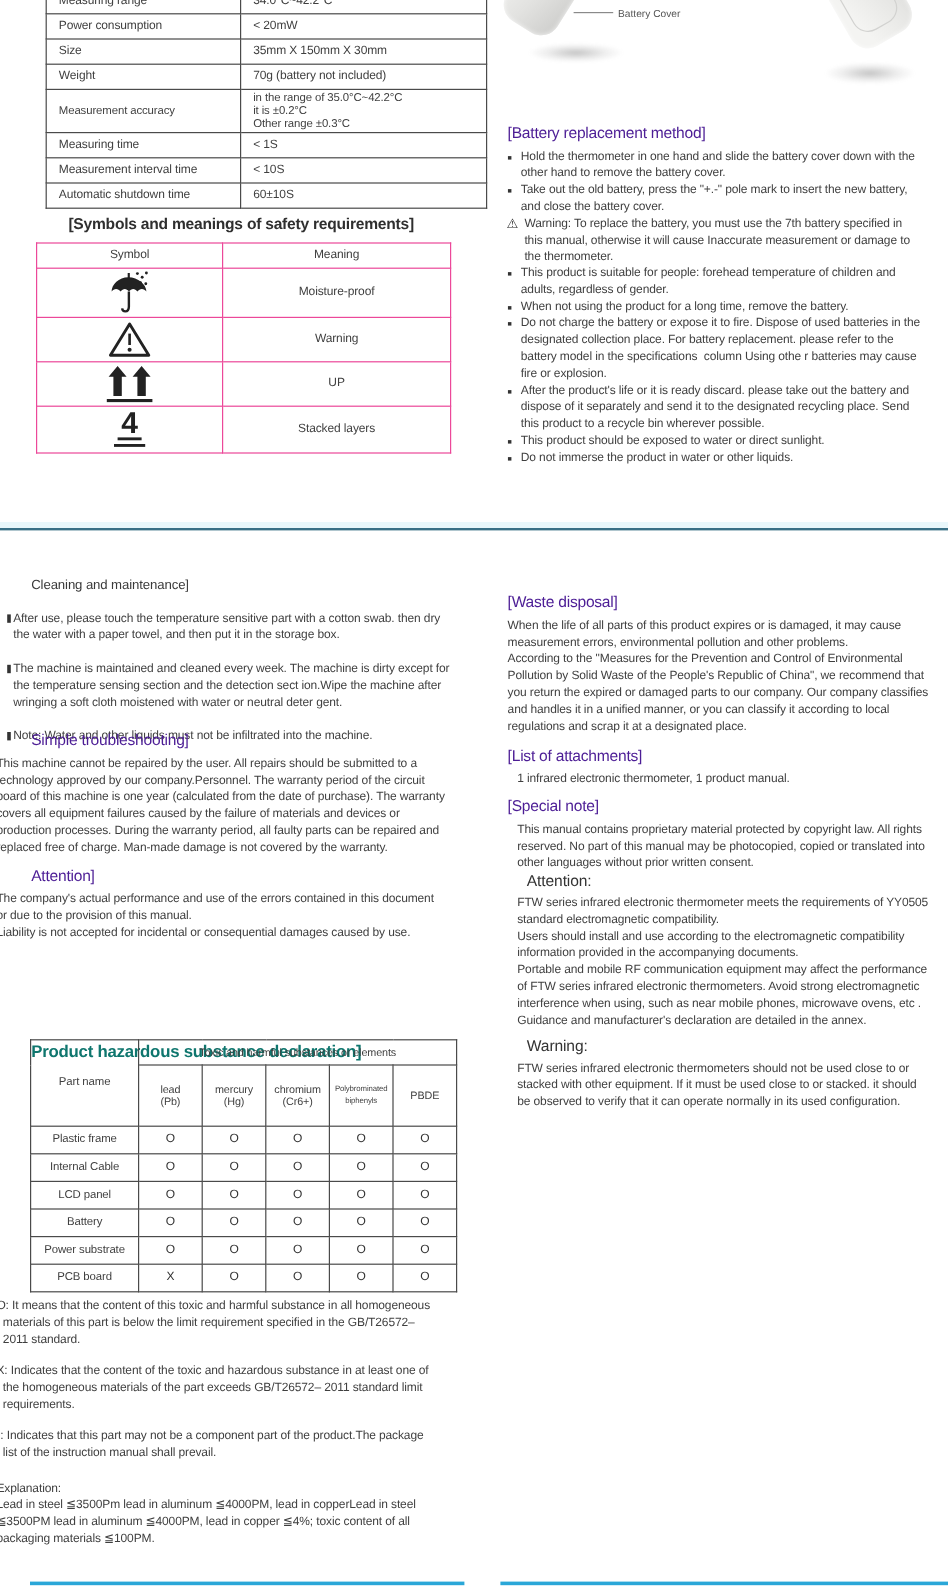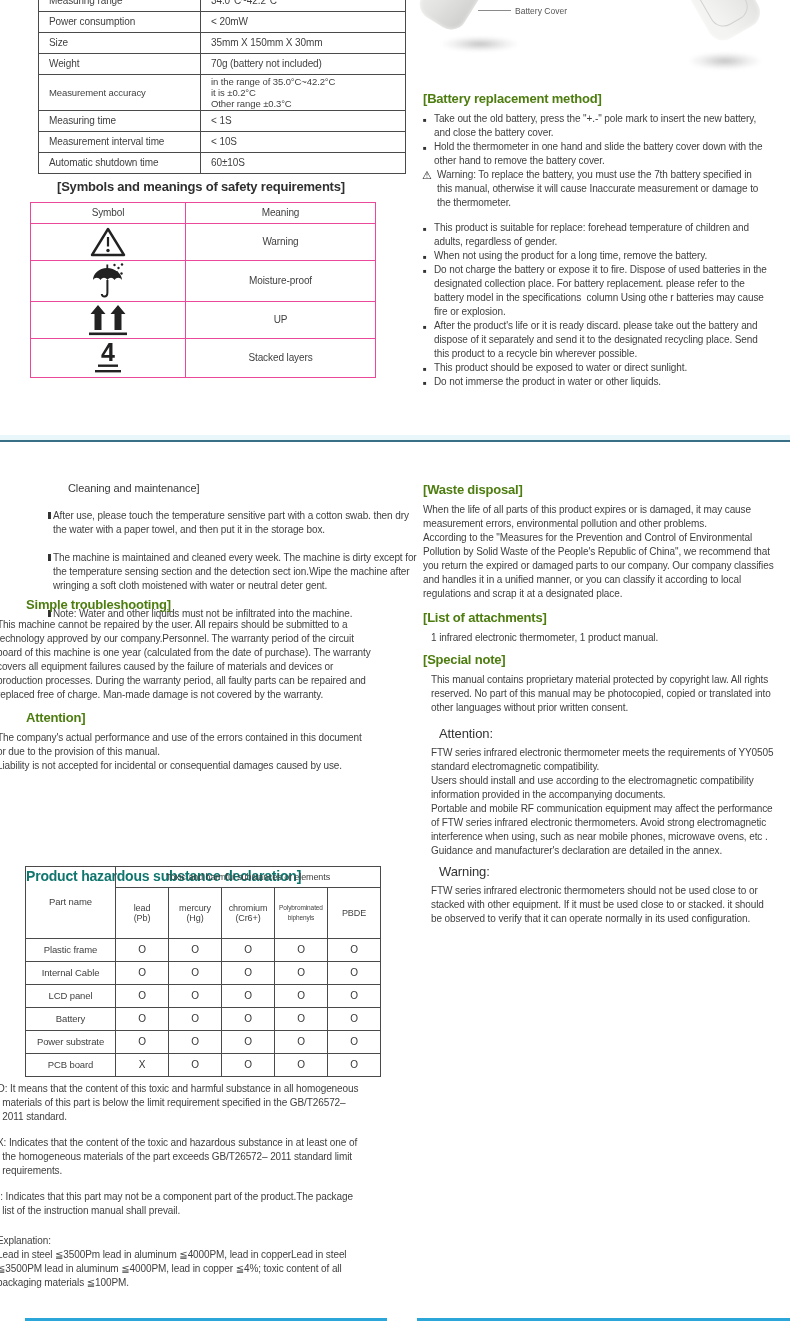--- a/index.html
+++ b/index.html
@@ -5,21 +5,21 @@
   html,body{margin:0;padding:0;background:#ffffff;}
   .page{
     position:relative; width:790px; height:1328px; overflow:hidden;
     background:#ffffff; font-family:"Liberation Sans",sans-serif;
     color:#3f3f3f; font-size:10px; line-height:14px; letter-spacing:-0.1px;
   }
   .pre{white-space:pre;}
   .abs{position:absolute;}
 
   
-  .h{font-size:13px;font-weight:bold;color:#4d7c0f;margin:0 0 5px 0;letter-spacing:-0.2px;line-height:16px;}
+  .h{font-size:13px;font-weight:normal;color:#4c1d95;margin:12px 0 5px 0;letter-spacing:-0.2px;line-height:16px;}
   .h-plain{font-size:13px;font-weight:normal;color:#333;margin:0 0 4px 16px;line-height:16px;}
   .h-sm{font-size:11px;font-weight:normal;color:#3a3a3a;margin:0 0 7px 0;line-height:14px;}
 
   
   ul.blist{list-style:none;margin:0;padding:0;}
   ul.blist li{position:relative;padding-left:11px;margin:0;}
   ul.blist li::before{content:"■";position:absolute;left:0;top:1px;font-size:6px;color:#333;}
   ul.bars li::before{content:"";width:2.5px;height:7px;background:#333;top:3px;left:6px;}
   ul.bars li{padding-left:11px;margin-top:14px;}
 
@@ -48,21 +48,21 @@
   .cover-outline{position:absolute;left:8px;top:10px;right:8px;bottom:12px;border:1px solid #d2d2d0;border-radius:14px;}
   .reflection{position:absolute;background:radial-gradient(ellipse at center,rgba(90,90,90,.35) 0%,rgba(120,120,120,.12) 45%,rgba(255,255,255,0) 72%);filter:blur(1.5px);}
   .refl-left{left:441px;top:36px;width:78px;height:16px;}
   .refl-right{left:688px;top:52px;width:74px;height:18px;}
   .leader{position:absolute;left:478px;top:10px;width:33px;height:1px;background:#8a8a8a;}
   .figlabel{position:absolute;left:515px;top:4px;font-size:8.5px;color:#555;letter-spacing:0;}
 
   
   .s-batt{left:423px;top:91px;width:364px;}
   .s-caut{left:423px;top:221px;width:364px;}
-  .s-clean{left:0px;top:481px;width:392px;padding-left:42px;}
+  .s-clean{left:0px;top:481px;width:392px;}
   .s-clean .h-sm{margin-left:26px;}
   .s-trouble{left:-3px;top:597px;width:398px;}
   .s-trouble .h{margin-left:29px;}
   .s-attnL{left:-3px;top:710px;width:398px;}
   .s-attnL .h{margin-left:29px;}
   .s-waste{left:423px;top:482px;width:364px;}
   .s-attach{left:423px;top:610px;width:364px;}
   .s-special{left:423px;top:652px;width:364px;}
   .s-attnR{left:423px;top:726px;width:364px;}
   .s-warnR{left:423px;top:864px;width:364px;}
@@ -146,45 +146,45 @@
         <col class="c1">
         <col class="c2">
       </colgroup>
     <tbody>
         <tr>
       <th>Symbol</th>
       <th>Meaning</th>
     </tr>
     <tr>
       <td class="symcell"><span>
-        <svg width="36" height="32" viewBox="0 0 36 32">
-                <path d="M18 3 L34 29 L2 29 Z" fill="none" stroke="#222" stroke-width="2.4" stroke-linejoin="round"></path>
-                <rect x="16.9" y="11" width="2.2" height="9.5" fill="#222"></rect>
-                <circle cx="18" cy="24.5" r="1.7" fill="#222"></circle>
-              </svg>
-      </span></td>
-      <td>Warning</td>
-    </tr>
-    <tr>
-      <td class="symcell"><span>
         <svg width="34" height="38" viewBox="0 0 34 38">
           <path d="M16 6 C8 6 2 12 2 18 C4 15 7.5 15 9.5 18 C11.5 15 14.5 15 16.5 18 C18.5 15 21.5 15 23.5 18 C25.5 15 29 15 31 18 C31 12 24 6 16 6 Z" fill="#222"></path>
           <rect x="15.4" y="2.5" width="1.8" height="5" fill="#222"></rect>
           <path d="M16.4 18 V30.5 Q16.4 34.5 13.4 34.5 Q11 34.5 10.8 32" stroke="#222" stroke-width="2" fill="none"></path>
           <circle cx="23.5" cy="3" r="1.2" fill="#222"></circle>
                 <circle cx="27.5" cy="6" r="1.2" fill="#222"></circle>
                 <circle cx="31" cy="2.5" r="1.2" fill="#222"></circle>
                 <circle cx="26" cy="10.5" r="1.2" fill="#222"></circle>
                 <circle cx="30.5" cy="11.5" r="1.2" fill="#222"></circle>
         </svg>
       </span></td>
       <td>Moisture-proof</td>
     </tr>
     <tr>
       <td class="symcell"><span>
+        <svg width="36" height="32" viewBox="0 0 36 32">
+                <path d="M18 3 L34 29 L2 29 Z" fill="none" stroke="#222" stroke-width="2.4" stroke-linejoin="round"></path>
+                <rect x="16.9" y="11" width="2.2" height="9.5" fill="#222"></rect>
+                <circle cx="18" cy="24.5" r="1.7" fill="#222"></circle>
+              </svg>
+      </span></td>
+      <td>Warning</td>
+    </tr>
+    <tr>
+      <td class="symcell"><span>
         <svg width="42" height="34" viewBox="0 0 42 34">
           <path d="M11 2 L3.5 11 H7.5 V27 H14.5 V11 H18.5 Z" fill="#222"></path>
           <path d="M31 2 L23.5 11 H27.5 V27 H34.5 V11 H38.5 Z" fill="#222"></path>
           <rect x="2" y="29.5" width="38" height="2.6" fill="#222"></rect>
         </svg>
       </span></td>
       <td>UP</td>
     </tr>
     <tr>
       <td class="symcell"><span>
@@ -204,36 +204,36 @@
   <div class="device dev-right">
     <div class="cover-outline"></div>
   </div>
   <div class="reflection refl-right"></div>
   <div class="leader"></div>
   <div class="figlabel">Battery Cover</div>
 
   <div class="abs s-batt">
     <h3 class="h">[Battery replacement method]</h3>
     <ul class="blist">
+      <li><span class="pre">Hold the thermometer in one hand and slide the battery cover down with the
+other hand to remove the battery cover.</span></li>
       <li><span class="pre">Take out the old battery, press the "+.-" pole mark to insert the new battery,
 and close the battery cover.</span></li>
-      <li><span class="pre">Hold the thermometer in one hand and slide the battery cover down with the
-other hand to remove the battery cover.</span></li>
     </ul>
     <div class="warnrow">
       <span class="warn-ic">⚠</span>
       <span class="pre">Warning: To replace the battery, you must use the 7th battery specified in
 this manual, otherwise it will cause Inaccurate measurement or damage to
 the thermometer.</span>
     </div>
   </div>
 
   <div class="abs s-caut">
     <ul class="blist">
-      <li><span class="pre">This product is suitable for replace: forehead temperature of children and
+      <li><span class="pre">This product is suitable for people: forehead temperature of children and
 adults, regardless of gender.</span></li>
       <li><span class="pre">When not using the product for a long time, remove the battery.</span></li>
       <li><span class="pre">Do not charge the battery or expose it to fire. Dispose of used batteries in the
 designated collection place. For battery replacement. please refer to the
 battery model in the specifications  column Using othe r batteries may cause
 fire or explosion.</span></li>
       <li><span class="pre">After the product's life or it is ready discard. please take out the battery and
 dispose of it separately and send it to the designated recycling place. Send
 this product to a recycle bin wherever possible.</span></li>
       <li><span class="pre">This product should be exposed to water or direct sunlight.</span></li>

